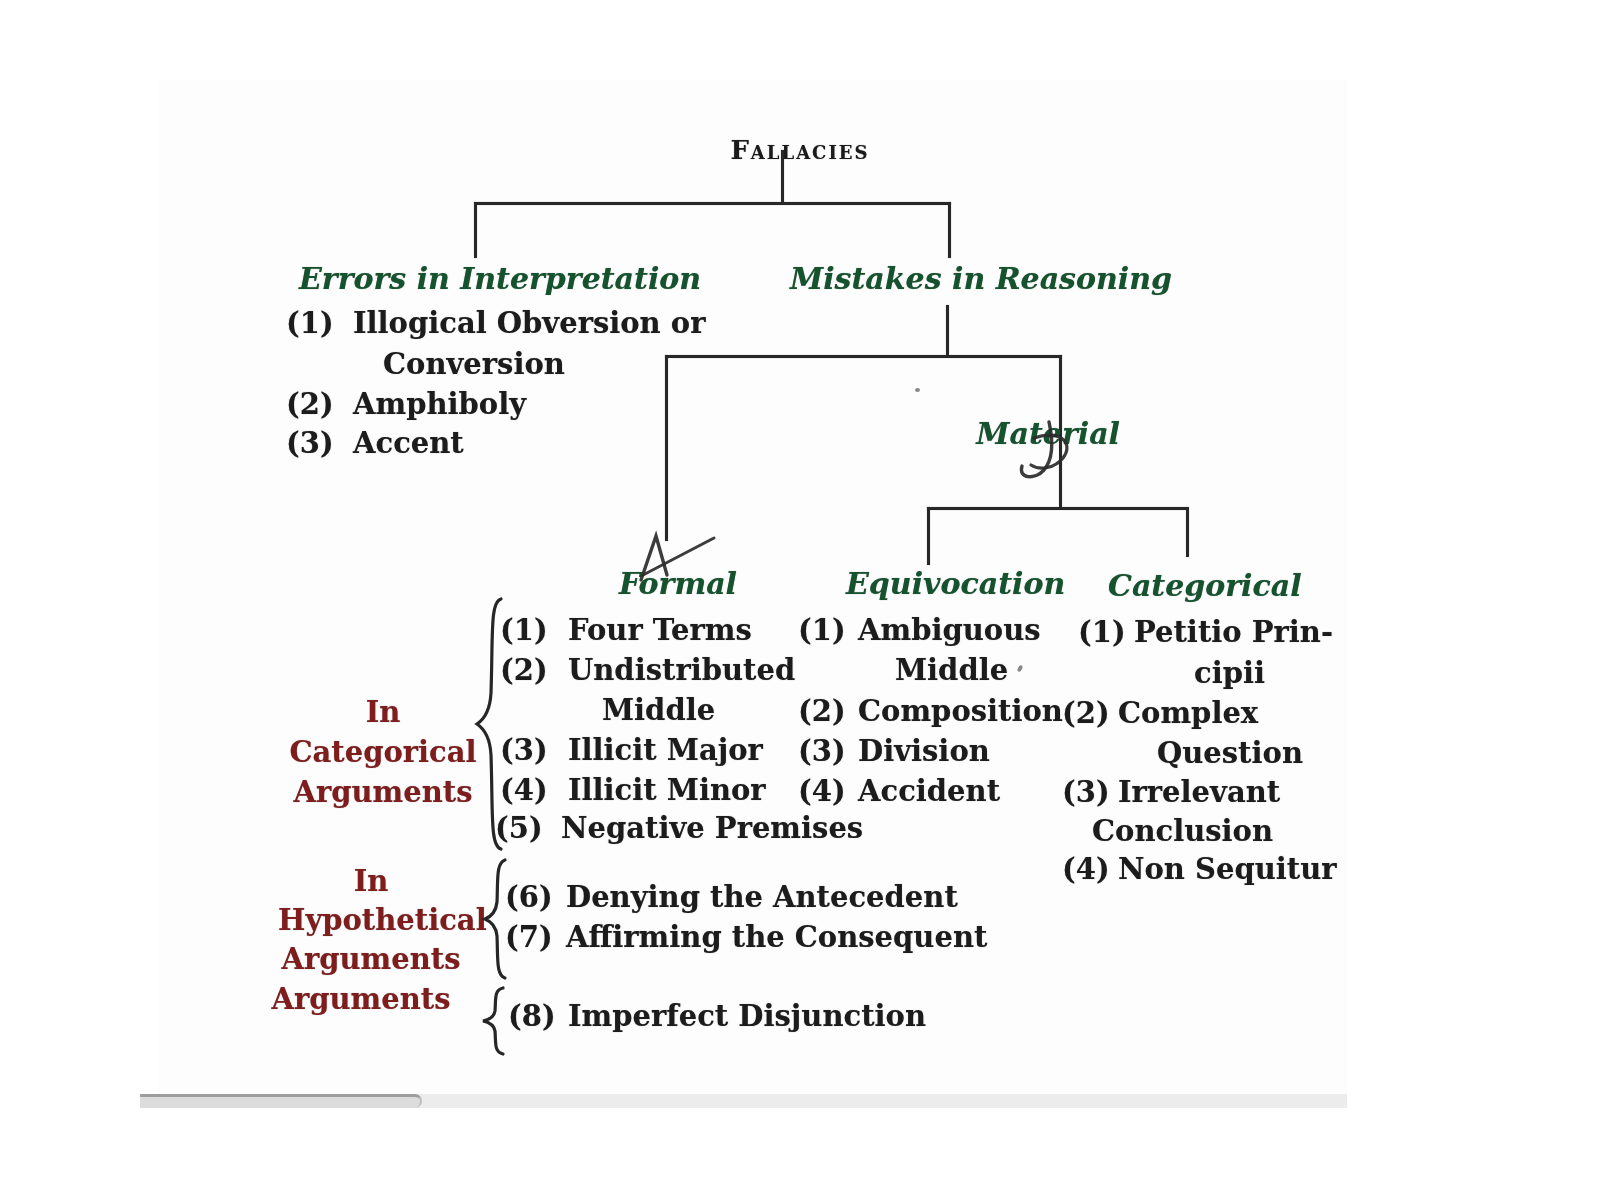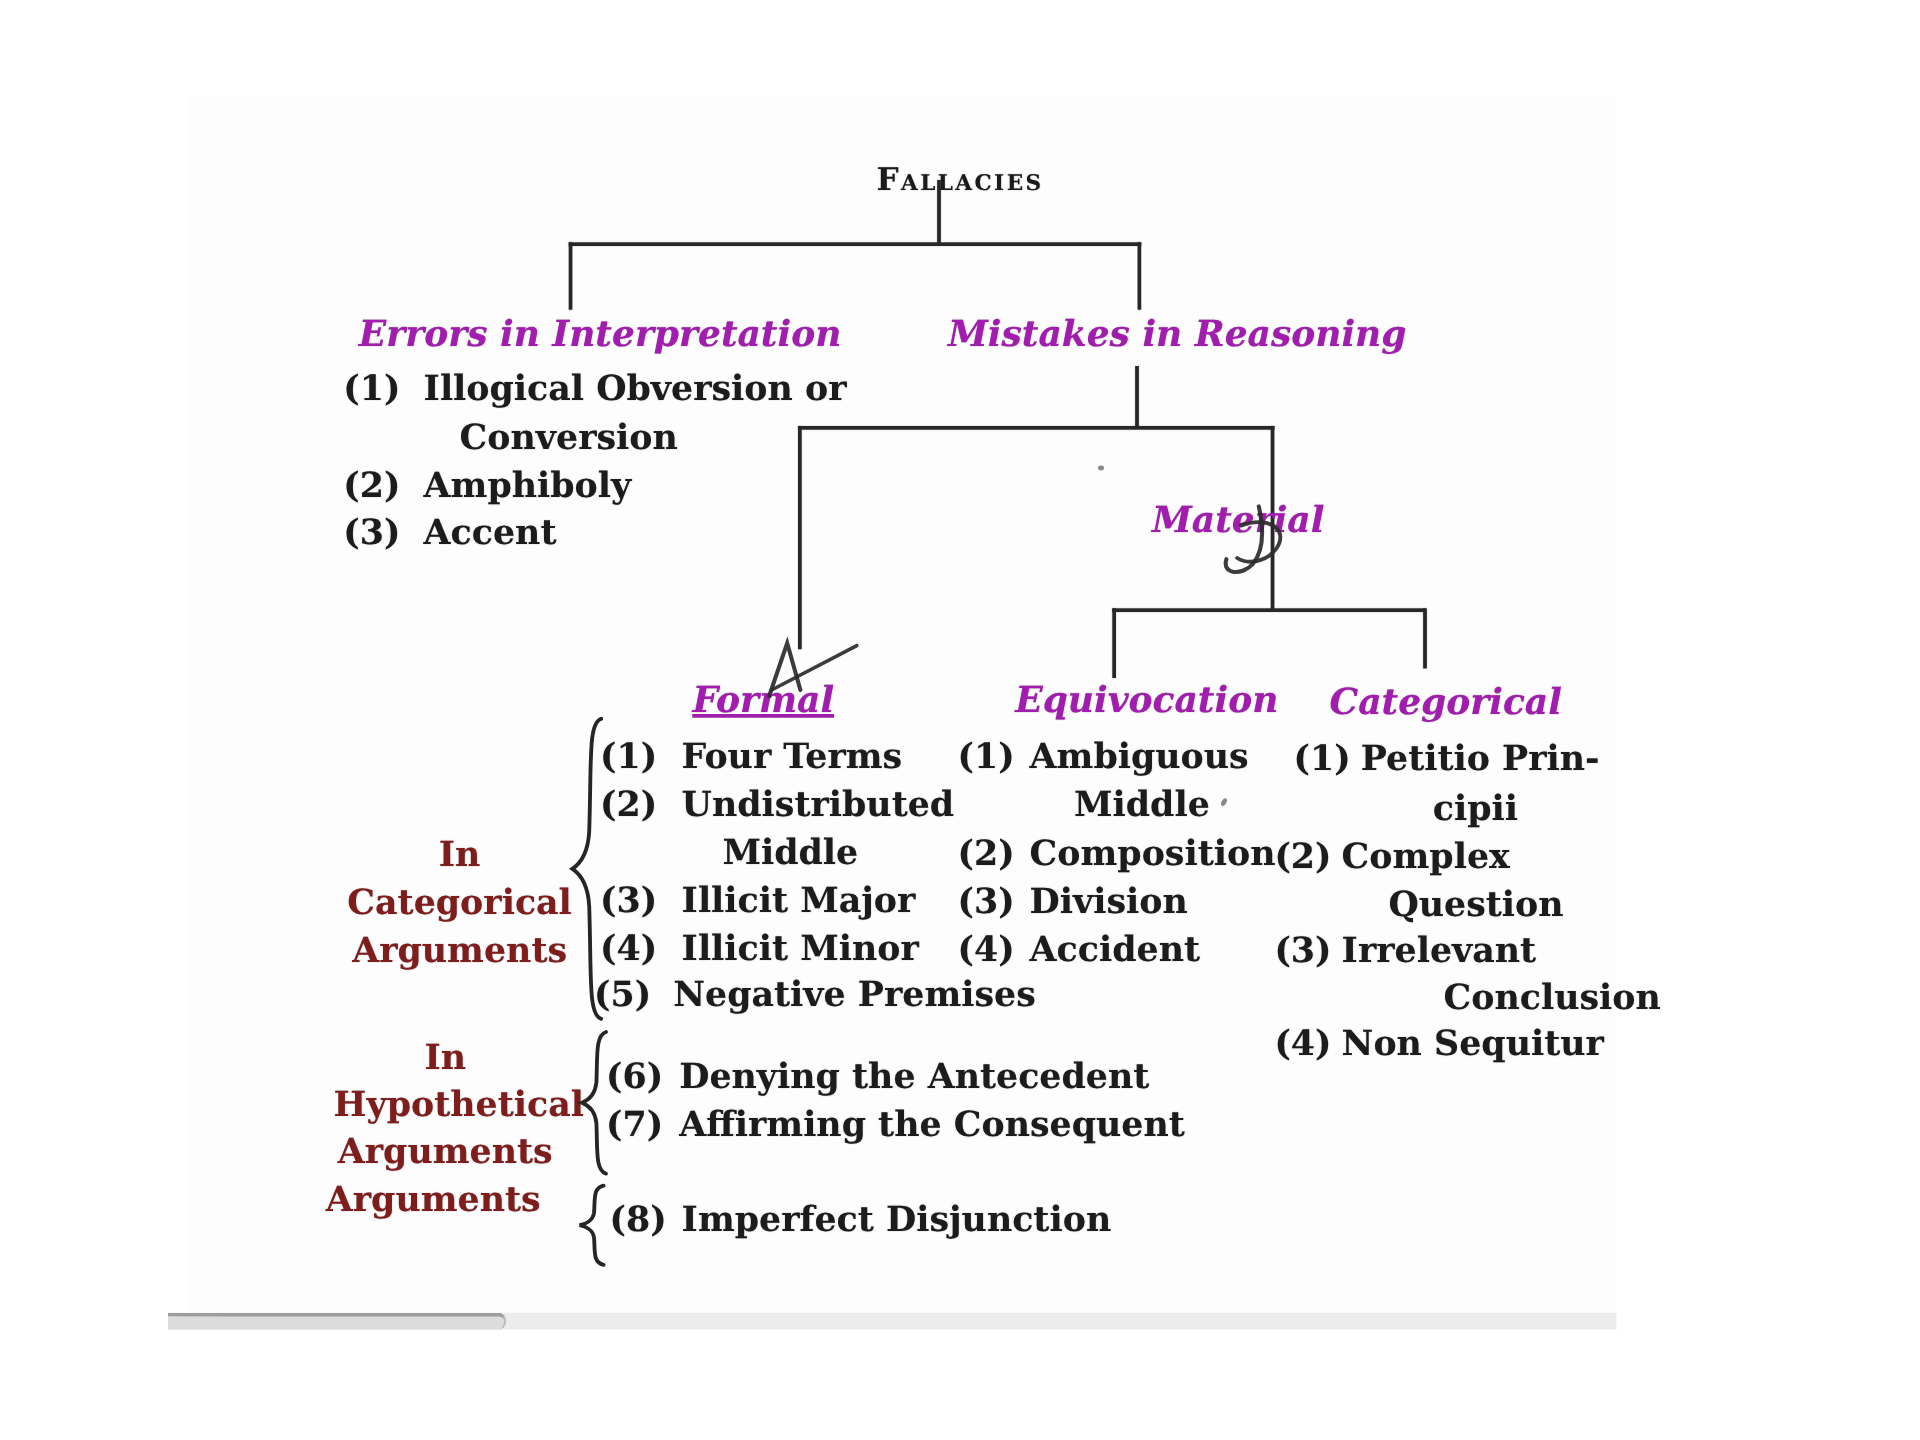--- a/index.html
+++ b/index.html
@@ -18,23 +18,23 @@
   .t{
     position:absolute;
     font:700 29px/1.15 "DejaVu Serif","Liberation Serif",serif;
     color:#1c1c1c;
     white-space:nowrap;
     text-shadow:0 0 1px rgba(30,30,30,.45);
   }
   .h{
     position:absolute;
     font:700 italic 30px/1.15 "DejaVu Serif","Liberation Serif",serif;
-    color:#a21caf;
+    color:#14532d;
     white-space:nowrap;
-    text-align:left;
+    text-align:right;
     text-shadow:0 0 1px rgba(30,30,30,.5);
   }
   .title{
     position:absolute;
     font:700 26px/1.1 "DejaVu Serif","Liberation Serif",serif;
     font-variant:small-caps;
     letter-spacing:2px;
     color:#1b1b1b;
     text-align:center;
     text-shadow:0 0 1px rgba(30,30,30,.5);
@@ -89,21 +89,21 @@
   <span class="num" style="width:67px;">(2)</span><span>Amphiboly</span>
 </div>
 <div class="t" style="left:286px;top:427px;">
   <span class="num" style="width:67px;">(3)</span><span>Accent</span>
 </div>
 
 <div class="h" style="left:790px;top:262px;width:320px;">Mistakes in Reasoning</div>
 
 <div class="h" style="left:960px;top:417px;width:160px;">Material</div>
 
-<div class="h" style="left:577px;top:567px;width:160px;text-decoration:underline;">Formal</div>
+<div class="h" style="left:577px;top:567px;width:160px;">Formal</div>
 <div class="h" style="left:846px;top:567px;width:160px;">Equivocation</div>
 <div class="h" style="left:1108px;top:569px;width:160px;">Categorical</div>
 
 <div class="lblstack" style="left:283px;top:692px;width:200px;">
   <div>In Categorical</div>
   <div>Arguments</div>
 </div>
 
 <svg class="brace" style="left:474px;top:597px;" width="30" height="254" viewBox="0 0 30 254">
   <path d="M 27 2 C 16 5, 19 38, 17 96 C 16 114, 9 123, 3 127 C 9 131, 16 140, 17 158 C 19 216, 16 249, 27 252" fill="none" stroke="#262626" stroke-width="3.2" stroke-linecap="round"></path>
@@ -173,21 +173,21 @@
   <span class="num" style="width:56px;">(1)</span><span>Petitio Prin-</span>
 </div>
 <div class="t" style="left:1157px;top:657px;margin-left:37px;">cipii</div>
 <div class="t" style="left:1062px;top:697px;">
   <span class="num" style="width:56px;">(2)</span><span>Complex</span>
 </div>
 <div class="t" style="left:1157px;top:737px;">Question</div>
 <div class="t" style="left:1062px;top:776px;">
   <span class="num" style="width:56px;">(3)</span><span>Irrelevant</span>
 </div>
-<div class="t" style="left:1203px;top:815px;">Conclusion</div>
+<div class="t" style="left:1092px;top:815px;">Conclusion</div>
 <div class="t" style="left:1062px;top:853px;">
   <span class="num" style="width:56px;">(4)</span><span>Non Sequitur</span>
 </div>
 
 <svg class="mark" style="left:615px;top:528px;" width="110" height="60" viewBox="0 0 110 60">
   <path d="M 26 52 L 41 8 L 52 47" fill="none" stroke="#2b2b2b" stroke-width="3.4" stroke-linecap="round" opacity="0.92"></path>
   <path d="M 28 47 L 99 10" fill="none" stroke="#2b2b2b" stroke-width="3" stroke-linecap="round" opacity="0.92"></path>
 </svg>
 
 <svg class="mark" style="left:1005px;top:418px;" width="80" height="68" viewBox="0 0 80 68">

